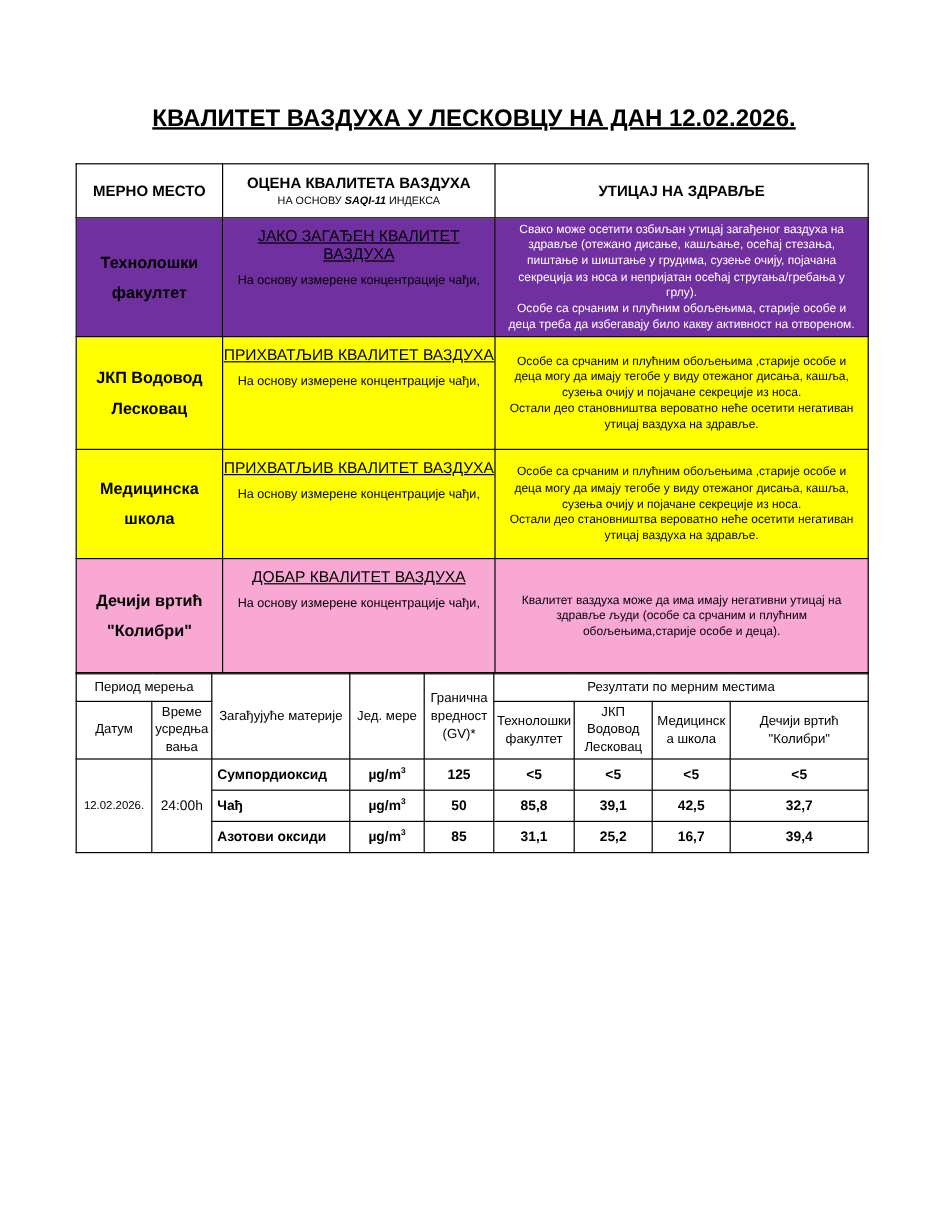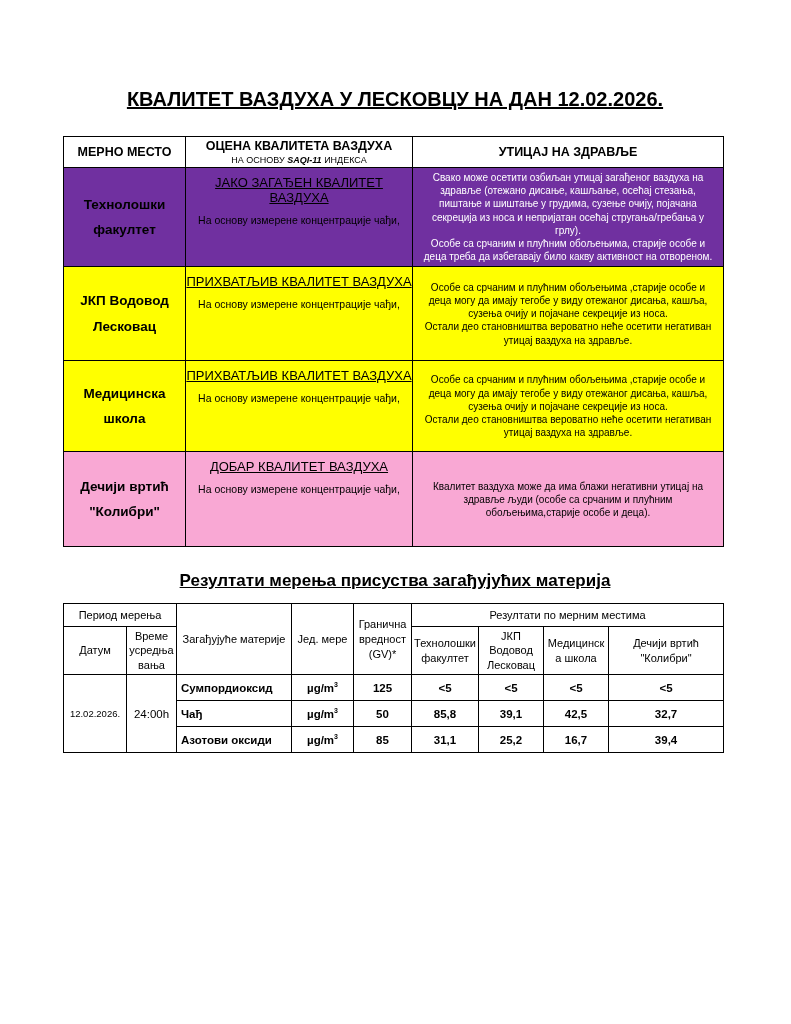--- a/index.html
+++ b/index.html
@@ -22,21 +22,21 @@
     text-align: center;
     text-decoration: underline;
     letter-spacing: 0px;
     margin-bottom: 25px;
     white-space: nowrap;
   }
   table { border-collapse: collapse; table-layout: fixed; width: 660px; }
   td, th { border: 1px solid #000; }
 
   
-  .t1 tr.hd { height: 31px; }
+  .t1 tr.hd { height: 45px; }
   .t1 tr.r0 { height: 88px; }
   .t1 tr.r1 { height: 94px; }
   .t1 tr.r2 { height: 91px; }
   .t1 tr.r3 { height: 95px; }
   .t1 th { font-size: 12.5px; font-weight: bold; text-align: center; vertical-align: middle; background: #fff; }
   .t1 .hd-sub { font-size: 9px; font-weight: normal; margin-top: 2px; }
   .t1 .hd-sub .saqi { font-weight: bold; font-style: italic; text-align: center; }
   .t1 td.station {
     font-size: 13.5px; font-weight: bold; text-align: center; vertical-align: middle;
     padding: 0 14px; line-height: 1.9;
@@ -127,26 +127,25 @@
       <td class="impact bg-yellow">Особе са срчаним и плућним обољењима ,старије особе и деца могу да имају тегобе у виду отежаног дисања, кашља, сузења очију и појачане секреције из носа.
 Остали део становништва вероватно неће осетити негативан утицај ваздуха на здравље.</td>
     </tr>
 
     <tr class="r3">
       <td class="station bg-green">Дечији вртић "Колибри"</td>
       <td class="assessment bg-green">
         <div class="assess-title">ДОБАР КВАЛИТЕТ ВАЗДУХА</div>
         <div class="assess-basis">На основу измерене концентрације чађи,</div>
       </td>
-      <td class="impact bg-green">Квалитет ваздуха може да има блажи негативни утицај на здравље људи (особе са срчаним и плућним обољењима,старије особе и деца).</td>
+      <td class="impact bg-green">Квалитет ваздуха може да има имају негативни утицај на здравље људи (особе са срчаним и плућним обољењима,старије особе и деца).</td>
     </tr>
   </tbody>
     </table>
 
-  <h2 class="h2">Резултати мерења присуства загађујућих материја</h2>
 
   <table class="t2">
     <colgroup>
       <col style="width:63px">
         <col style="width:50px">
         <col style="width:115px">
       <col style="width:62px">
         <col style="width:58px">
         <col style="width:67px">
       <col style="width:65px">

